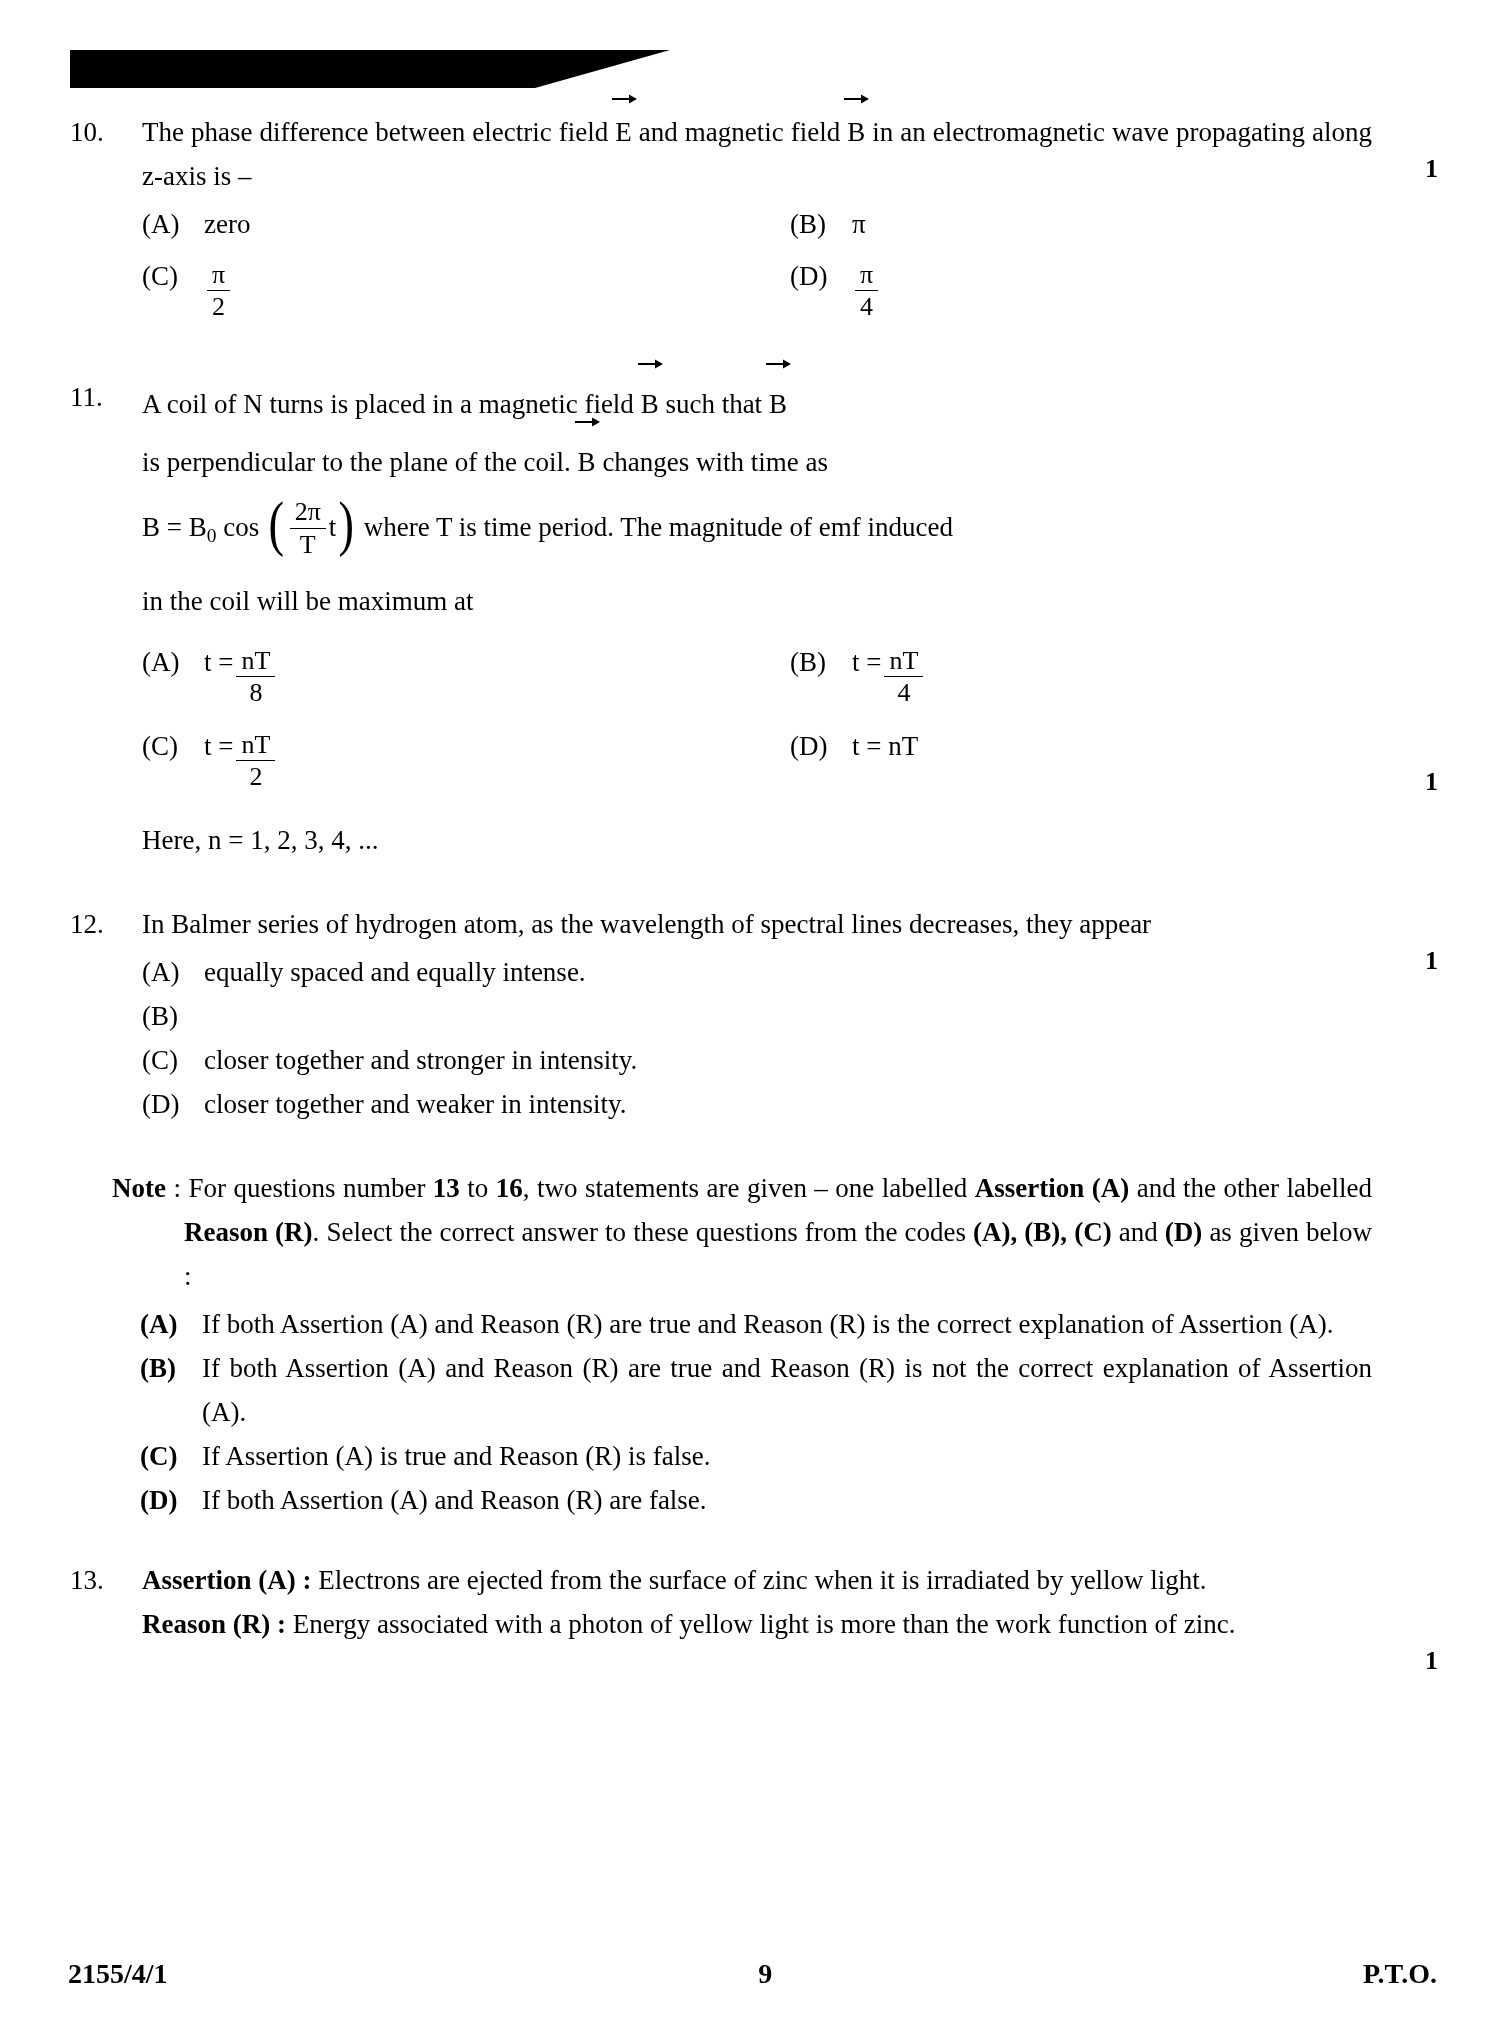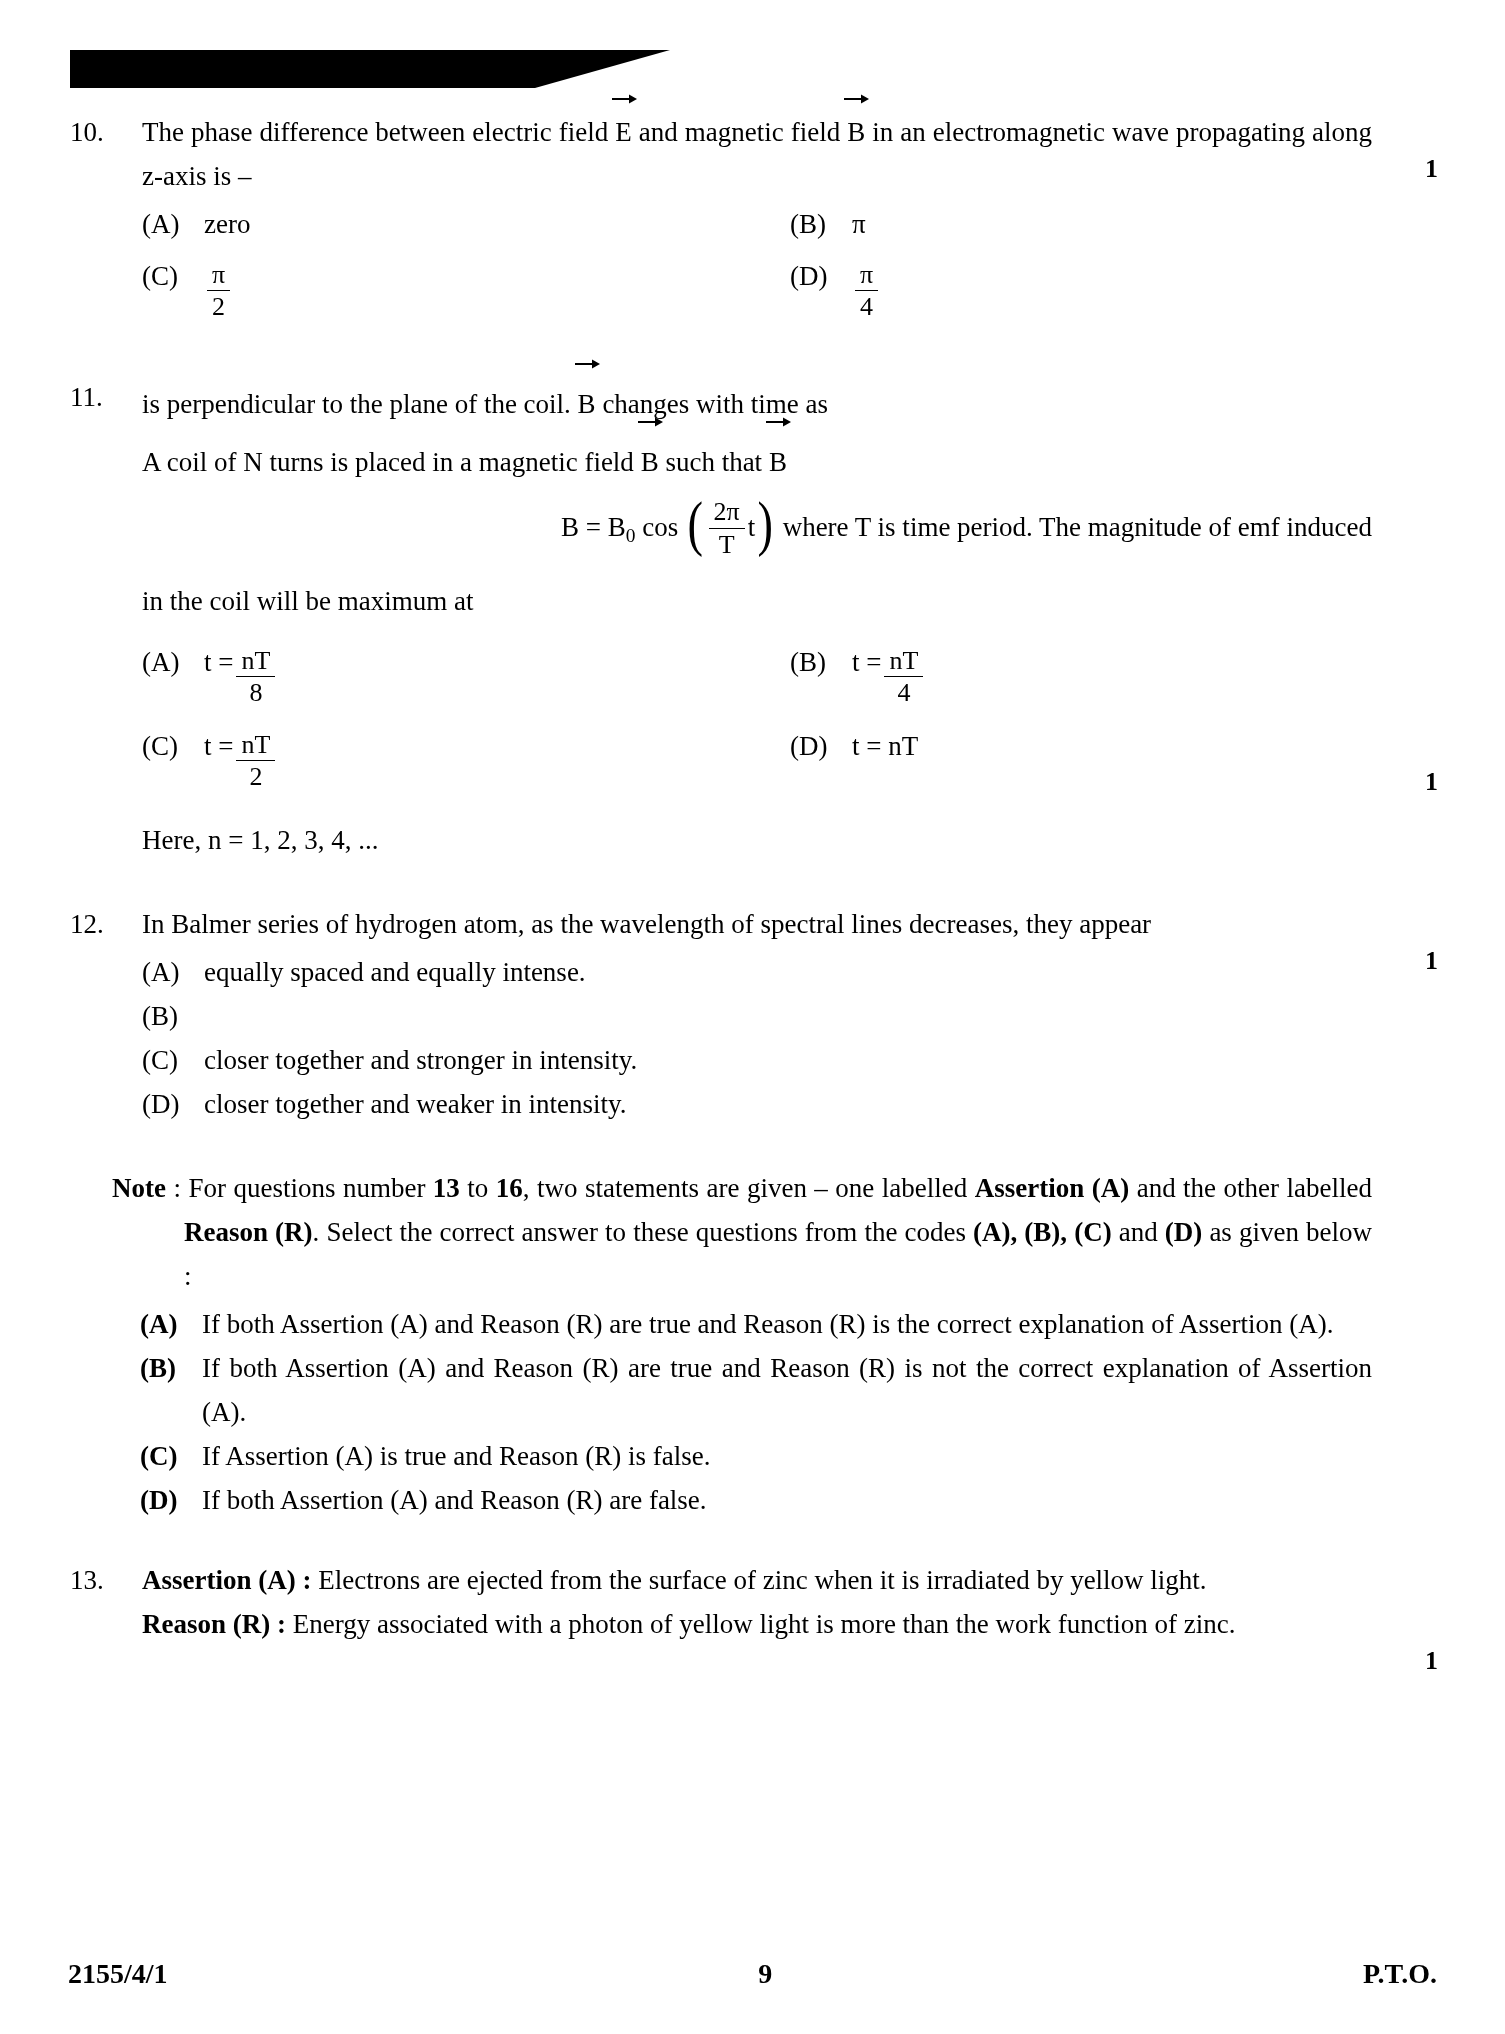--- a/index.html
+++ b/index.html
@@ -211,32 +211,32 @@
           </div>
         </div>
       </div>
       <div class="marks" style="top:44px;">1</div>
     </div>
 
     <div class="q" style="margin-top:52px;">
       <div class="qnum">11.</div>
       <div class="qbody">
         <div style="padding-right:66px; line-height:58px;">
-          <div><span>is  perpendicular  to  the  plane  of  the  coil.  </span><span class="vec"><svg class="arrow" viewBox="0 0 26 14">
-                  <line x1="1" y1="9" x2="22" y2="9" stroke="#000" stroke-width="2"></line>
-                  <polygon points="26,9 18,4.5 18,13.5" fill="#000"></polygon>
-                </svg><span>B</span></span><span>  changes  with  time  as</span></div>
           <div><span>A  coil  of  N  turns  is  placed  in  a  magnetic  field  </span><span class="vec"><svg class="arrow" viewBox="0 0 26 14">
                   <line x1="1" y1="9" x2="22" y2="9" stroke="#000" stroke-width="2"></line>
                   <polygon points="26,9 18,4.5 18,13.5" fill="#000"></polygon>
                 </svg><span>B</span></span><span>  such  that  </span><span class="vec"><svg class="arrow" viewBox="0 0 26 14">
                   <line x1="1" y1="9" x2="22" y2="9" stroke="#000" stroke-width="2"></line>
                   <polygon points="26,9 18,4.5 18,13.5" fill="#000"></polygon>
                 </svg><span>B</span></span></div>
-          <div style="line-height:72px;text-align:right;"><span>B = B</span><sub>0</sub><span> cos </span><span class="paren">(</span><span class="frac">
+          <div><span>is  perpendicular  to  the  plane  of  the  coil.  </span><span class="vec"><svg class="arrow" viewBox="0 0 26 14">
+                  <line x1="1" y1="9" x2="22" y2="9" stroke="#000" stroke-width="2"></line>
+                  <polygon points="26,9 18,4.5 18,13.5" fill="#000"></polygon>
+                </svg><span>B</span></span><span>  changes  with  time  as</span></div>
+          <div style="line-height:72px;"><span>B = B</span><sub>0</sub><span> cos </span><span class="paren">(</span><span class="frac">
                 <span class="num">2π</span>
                 <span class="den">T</span>
               </span><span>t</span><span class="paren">)</span><span> where T is time period. The magnitude of emf induced</span></div>
           <div style="line-height:56px;">in the coil will be maximum at</div>
         </div>
         <div class="opts opt-stack">
           <div class="opt">
             <span class="optlbl">(A)</span>
             <span>t = </span>
             <span class="frac">

